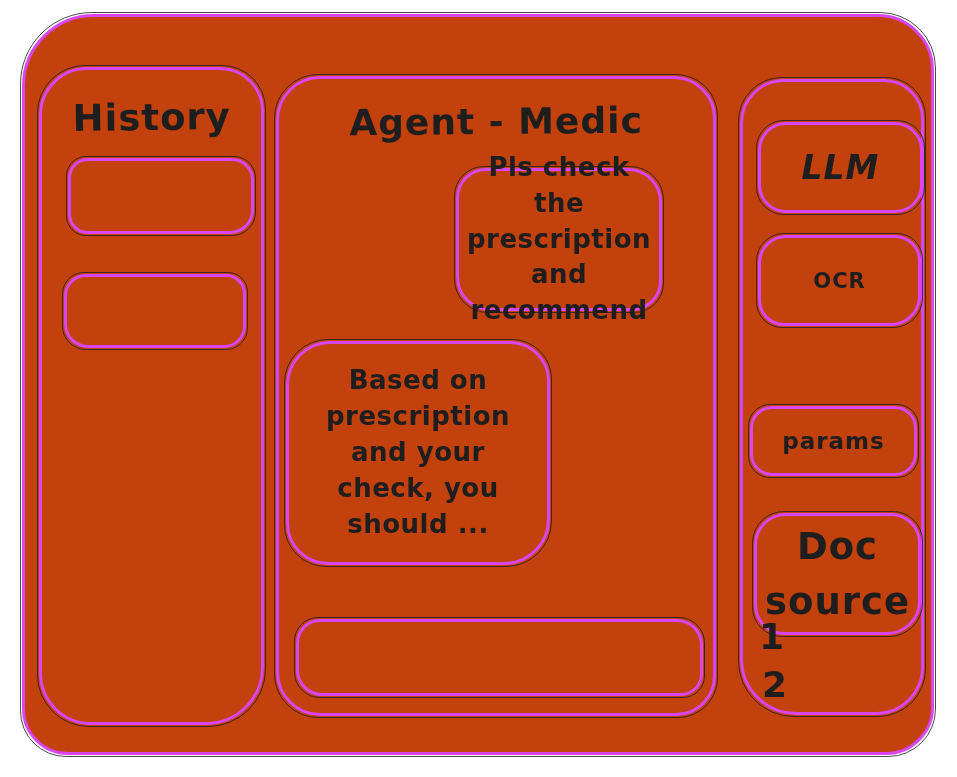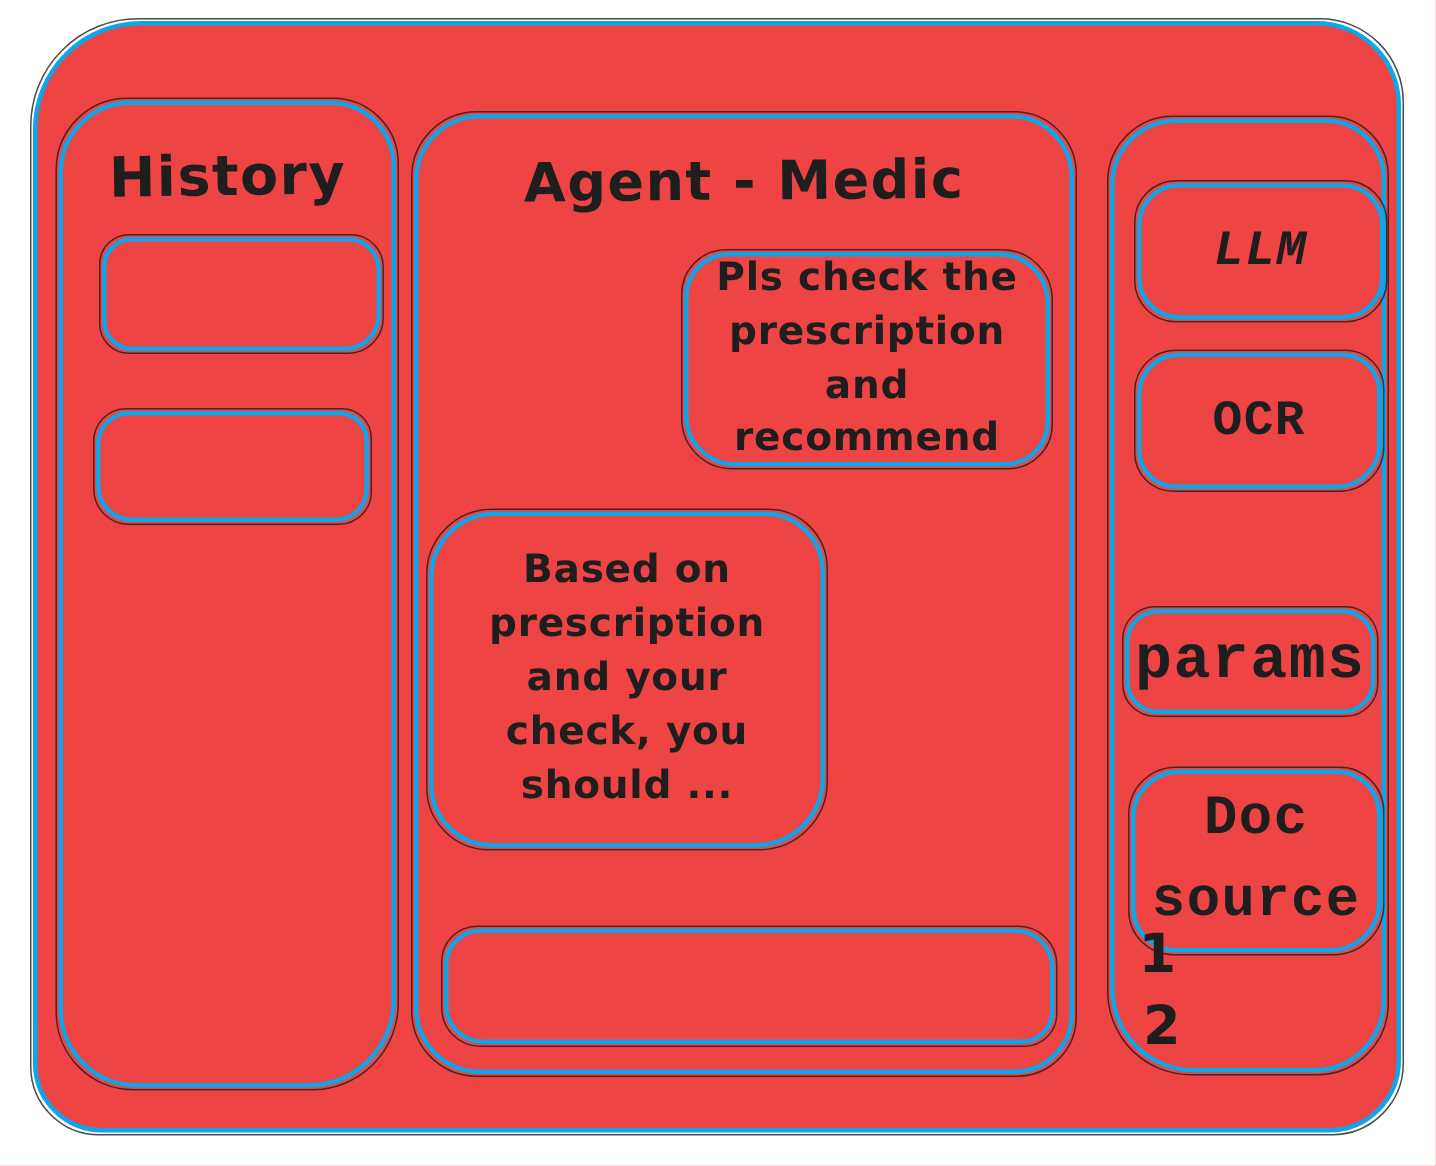--- a/index.html
+++ b/index.html
@@ -7,22 +7,22 @@
     position: relative;
     width: 957px;
     height: 777px;
     background: #ffffff;
     font-family: "DejaVu Sans", sans-serif;
     color: #1e1e1e;
     overflow: hidden;
   }
   .sketch {
     position: absolute;
-    border: 3px solid #0ea5e9;
-    background: #ef4444;
+    border: 3px solid #d946ef;
+    background: #c2410c;
     box-sizing: border-box;
   }
   
   .sketch::after {
     content: "";
     position: absolute;
     inset: -5px;
     border: 1.6px solid rgba(30,30,30,0.8);
     border-radius: inherit;
     pointer-events: none;
@@ -64,21 +64,21 @@
     display: flex;
     align-items: center;
     justify-content: center;
     text-align: center;
     font-weight: 700;
     font-size: 26px;
     line-height: 1.38;
     letter-spacing: 0.5px;
   }
   .user-bubble {
-    left: 177px; top: 89px; width: 244px; height: 143px;
+    left: 177px; top: 89px; width: 206px; height: 143px;
     border-radius: 30px 34px 30px 34px;
     padding: 12px 10px;
   }
   .assistant-bubble {
     left: 7px; top: 262px; width: 264px; height: 224px;
     border-radius: 44px 40px 46px 42px;
     padding: 10px 32px;
   }
   .input-wrap {
     left: 17px; top: 540px; width: 407px; height: 77px;
@@ -96,25 +96,24 @@
     border-radius: 44px 40px 48px 56px;
   }
   .tbtn {
     display: flex;
     align-items: center;
     justify-content: center;
     text-align: center;
     font-weight: 700;
     letter-spacing: 1px;
     cursor: pointer;
-    font-family: Liberation Mono, monospace;
   }
   .btn-llm    { left: 15px; top: 40px;  width: 165px; height: 91px;  border-radius: 28px; font-size: 33px; font-style: italic; }
-  .btn-ocr    { left: 15px; top: 153px; width: 163px; height: 91px;  border-radius: 28px 26px 30px 26px; font-size: 33px; }
-  .btn-params { left: 7px;  top: 324px; width: 167px; height: 70px;  border-radius: 22px; font-size: 41px; }
+  .btn-ocr    { left: 15px; top: 153px; width: 163px; height: 91px;  border-radius: 28px 26px 30px 26px; font-size: 21px; }
+  .btn-params { left: 7px;  top: 324px; width: 167px; height: 70px;  border-radius: 22px; font-size: 23px; }
   .btn-doc    { left: 11px; top: 431px; width: 167px; height: 122px; border-radius: 32px 30px 34px 30px; font-size: 37px; line-height: 1.5; padding: 0 14px; }
   .step {
     position: absolute;
     font-size: 36px;
     font-weight: 700;
   }
   .step-1 { left: 16px; top: 534px; }
   .step-2 { left: 19px; top: 582px; }
 </style>
 </head>

